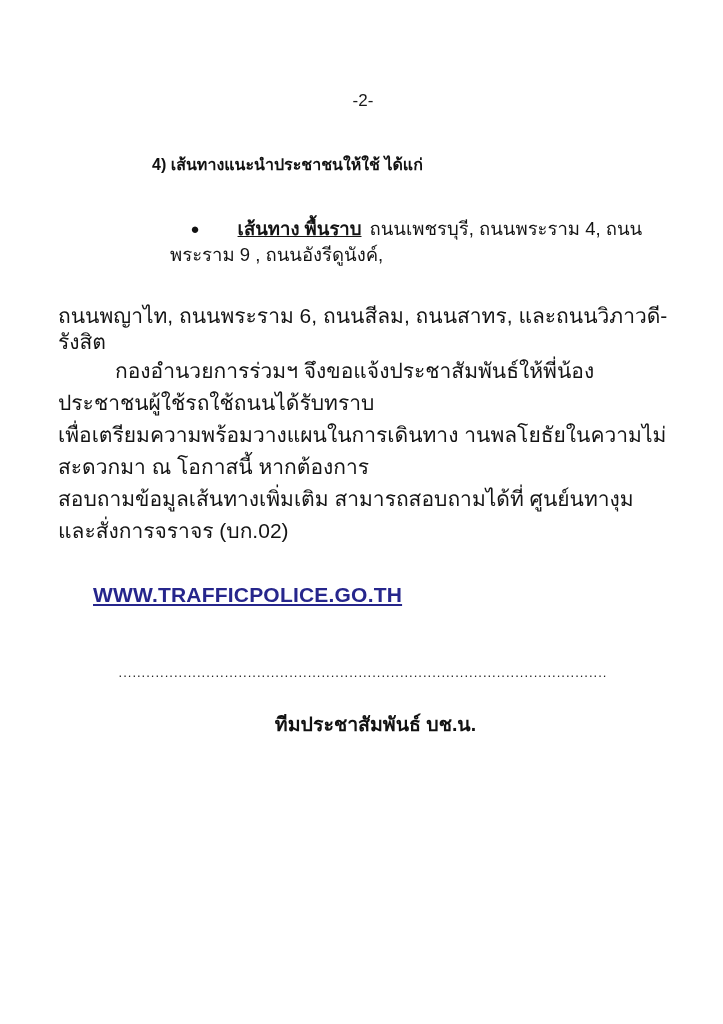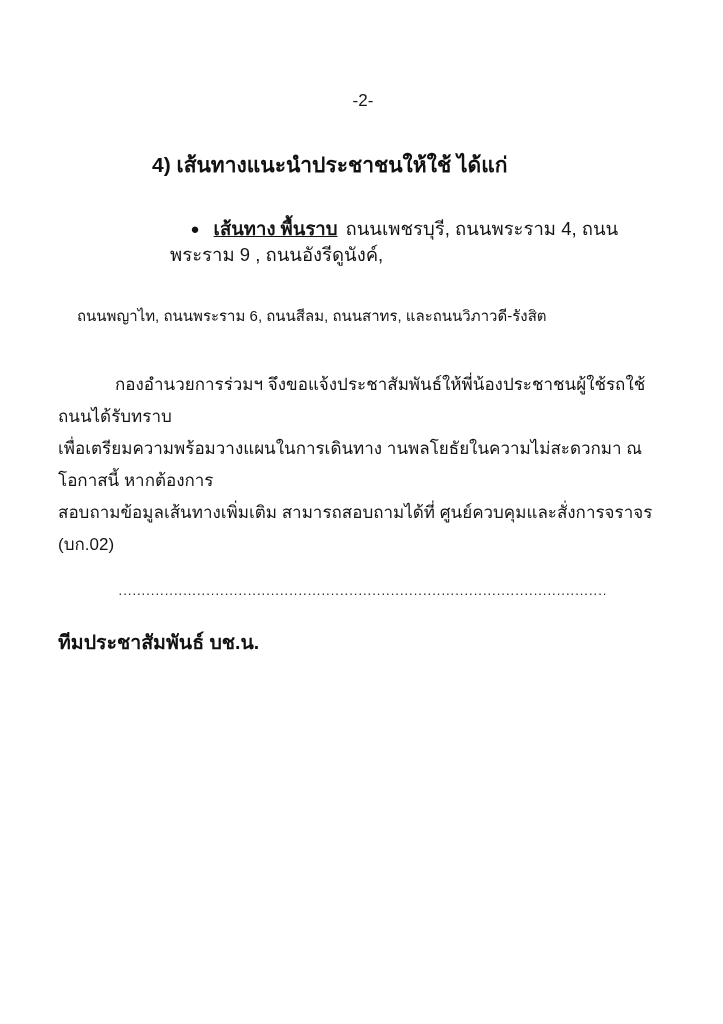--- a/index.html
+++ b/index.html
@@ -27,54 +27,53 @@
   .page-number {
     margin-top: 90px;
     text-align: center;
     font-size: 17px;
     line-height: 22px;
     color: #1a1a1a;
   }
   .doc-heading {
     margin-top: 40px;
     padding-left: 94px;
-    font-size: 21px;
+    font-size: 16px;
     font-weight: bold;
     line-height: 26px;
     color: #111;
   }
   .bullet-line1 {
     margin-top: 12px;
     padding-left: 112px;
     font-size: 18.5px;
     line-height: 26px;
     white-space: pre-wrap;
   }
   .bullet-line2 {
     margin-top: 9px;
-    font-size: 15px;
+    font-size: 21px;
     line-height: 26px;
     white-space: pre-wrap;
-    margin-left: 19px;
   }
   .bullet-glyph {
     display: inline-block;
     width: 23px;
     font-size: 15px;
     vertical-align: 1px;
     color: #111;
   }
   .route-label {
     font-weight: bold;
     text-decoration: underline;
     margin-right: 8px;
+    margin-left: 24px;
   }
   .closing-paragraph {
-    margin-top: 40px;
-    font-size: 17px;
+    font-size: 21px;
     line-height: 32px;
   }
   .para-line { white-space: pre-wrap; }
   .para-line.indent { text-indent: 57px; }
   .website-link {
     display: inline-block;
     font-weight: bold;
     text-decoration: underline;
     cursor: pointer;
     letter-spacing: 0.2px;
@@ -84,21 +83,21 @@
     text-align: center;
     font-size: 13px;
     letter-spacing: 1px;
     color: #222;
     line-height: 16px;
     overflow: hidden;
   }
   .signature {
     margin-top: 28px;
     margin-right: -25px;
-    text-align: left;
+    text-align: center;
     font-size: 19.5px;
     font-weight: bold;
     color: #111;
   }
 </style>
 </head>
 <body style="color: rgb(20, 20, 20); background: rgb(255, 255, 255);">
 
 <div class="page">
 
@@ -108,20 +107,23 @@
 
   <div class="bullet-line1">
     <span class="bullet-glyph">●</span><span class="route-label">เส้นทาง พื้นราบ</span><span>ถนนเพชรบุรี, ถนนพระราม 4, ถนนพระราม 9 , ถนนอังรีดูนังค์,</span>
   </div>
   <div class="bullet-line2">ถนนพญาไท, ถนนพระราม 6, ถนนสีลม, ถนนสาทร, และถนนวิภาวดี-รังสิต</div>
 
 
   <div class="closing-paragraph">
     <div class="para-line indent">กองอำนวยการร่วมฯ จึงขอแจ้งประชาสัมพันธ์ให้พี่น้องประชาชนผู้ใช้รถใช้ถนนได้รับทราบ</div>
     <div class="para-line">เพื่อเตรียมความพร้อมวางแผนในการเดินทาง านพลโยธัยในความไม่สะดวกมา ณ โอกาสนี้ หากต้องการ</div>
-    <div class="para-line">สอบถามข้อมูลเส้นทางเพิ่มเติม สามารถสอบถามได้ที่ ศูนย์ควบคุมและสั่งการจราจร (บก.02)</div>
+    <div class="para-line">สอบถามข้อมูลเส้นทางเพิ่มเติม สามารถสอบถามได้ที่ ศูนย์นทางุมและสั่งการจราจร (บก.02)</div>
+    <div class="para-line">
+      <a class="website-link" style="color: rgb(38, 38, 140);">WWW.TRAFFICPOLICE.GO.TH</a>
+    </div>
   </div>
 
   <div class="dotted-divider">..........................................................................................................</div>
 
   <div class="signature">ทีมประชาสัมพันธ์ บช.น.</div>
 
 </div>
 
 </body></html>

